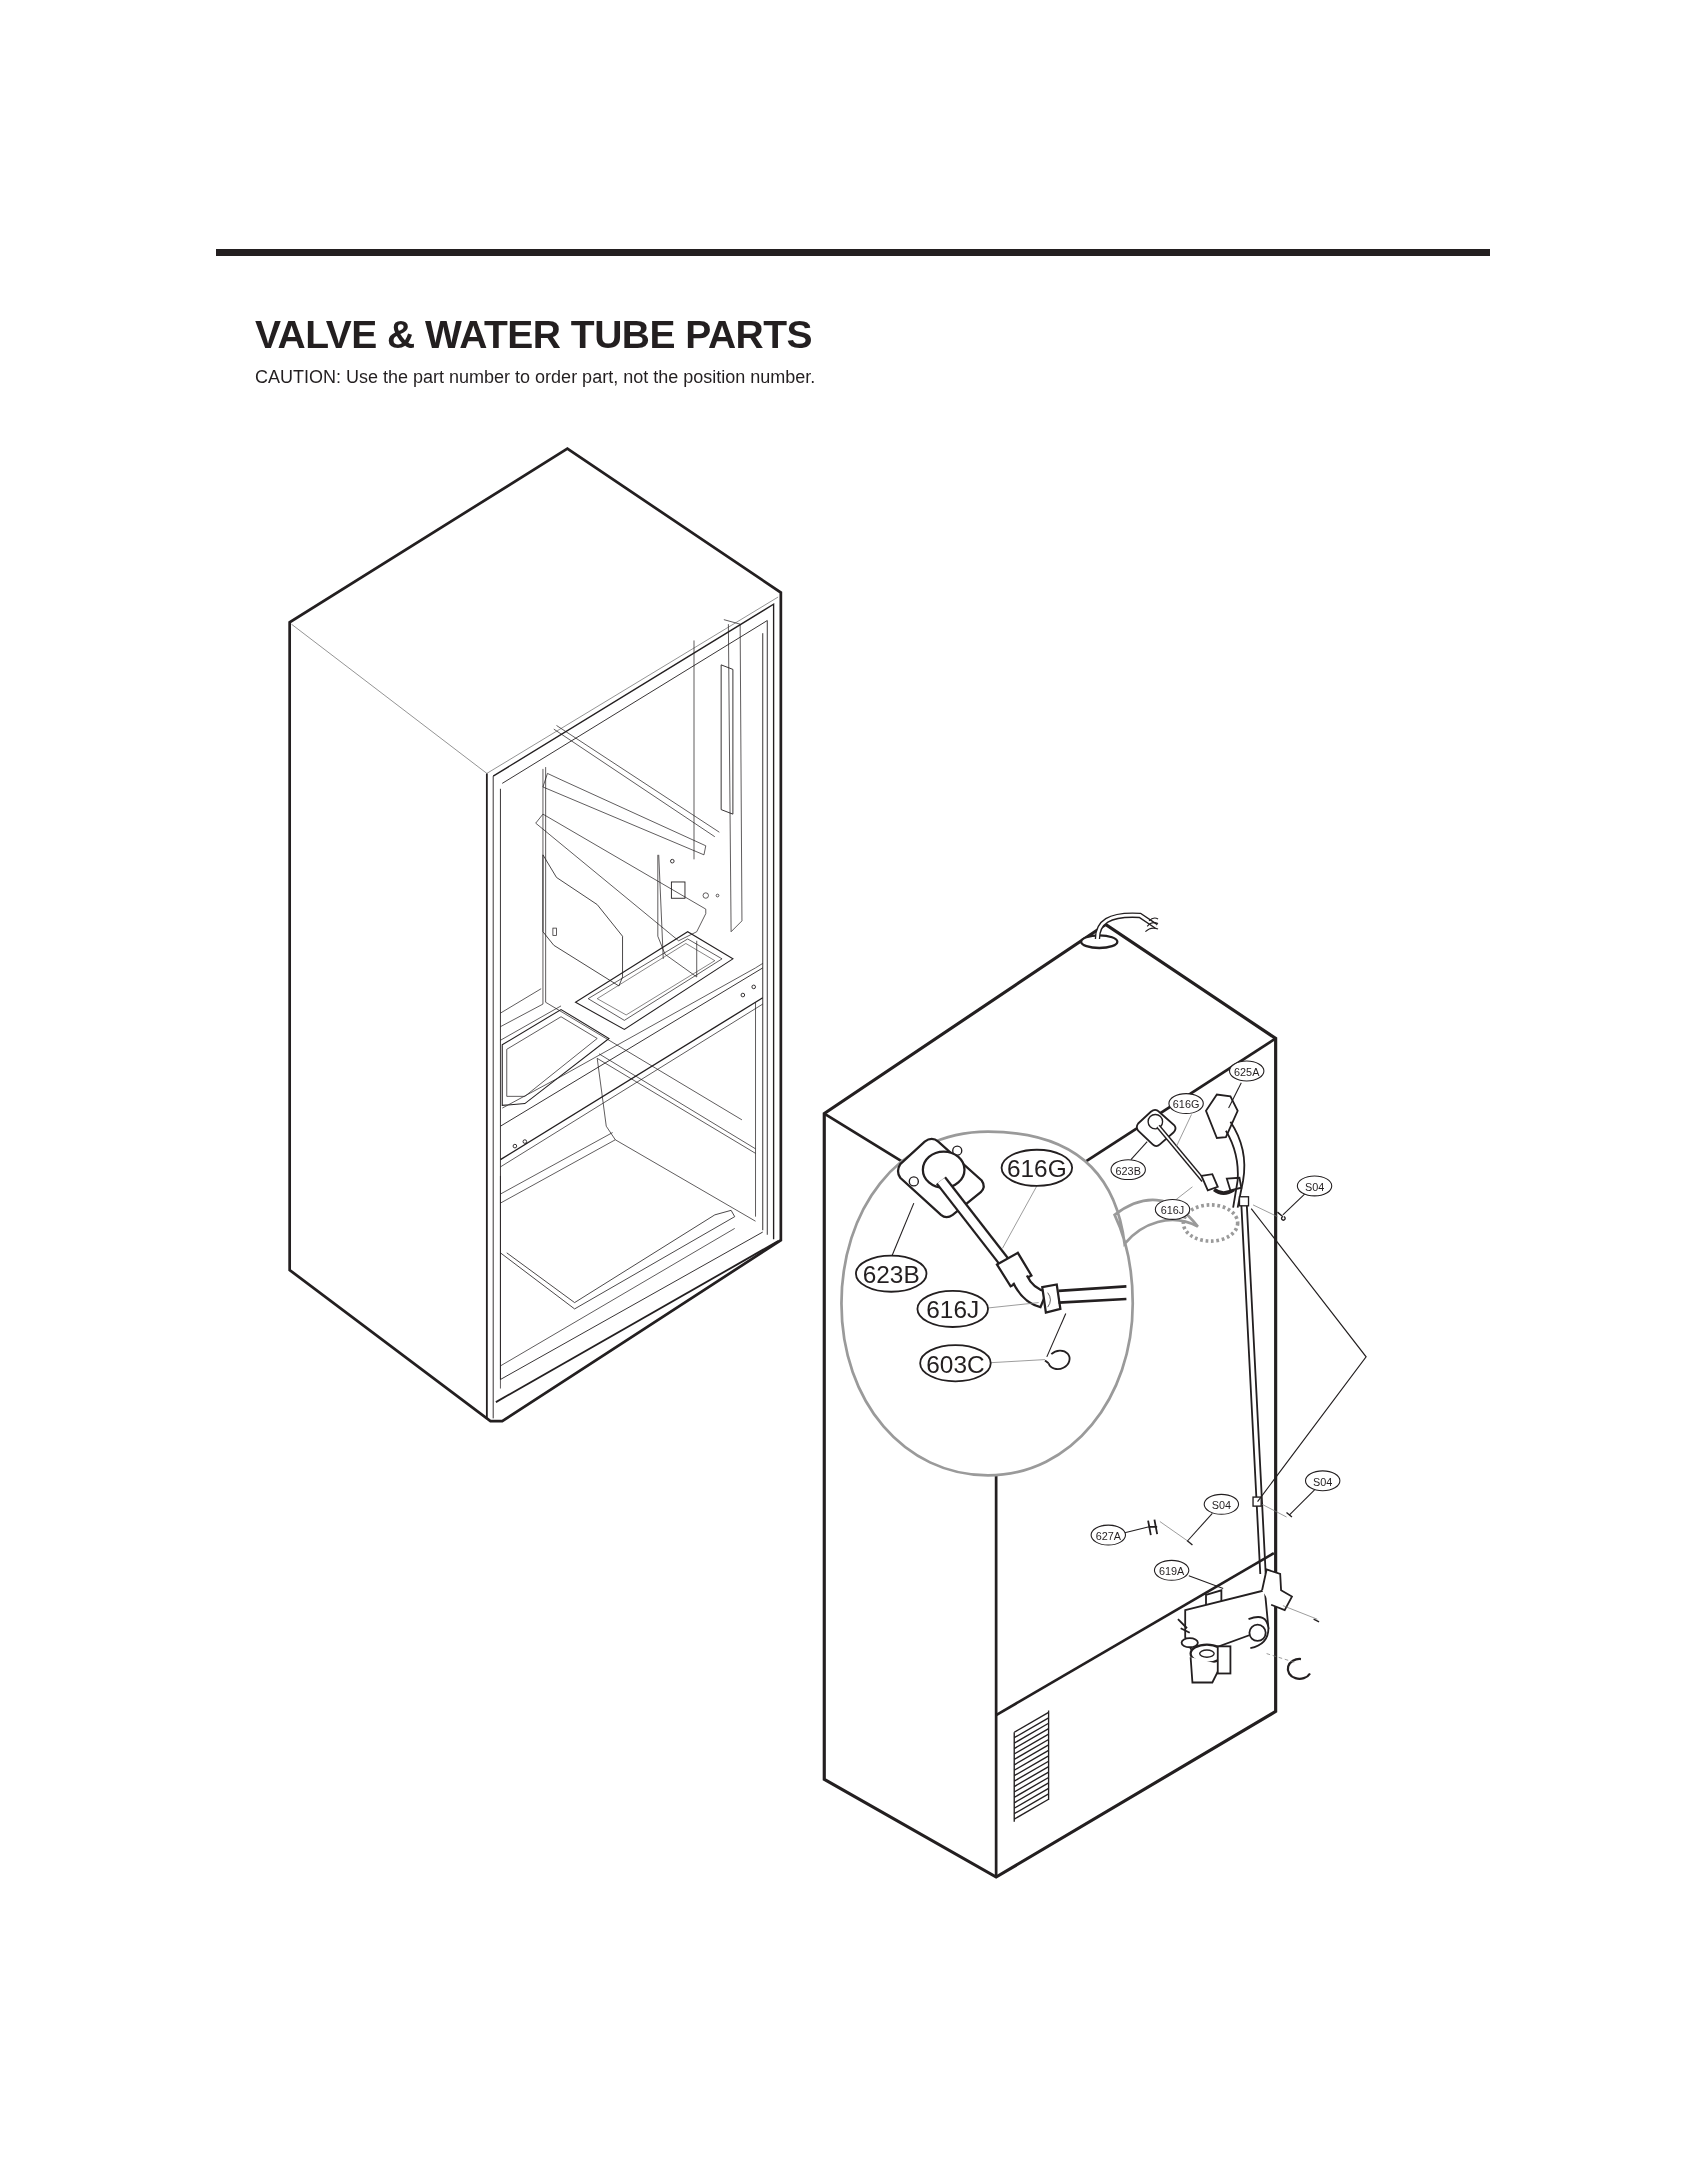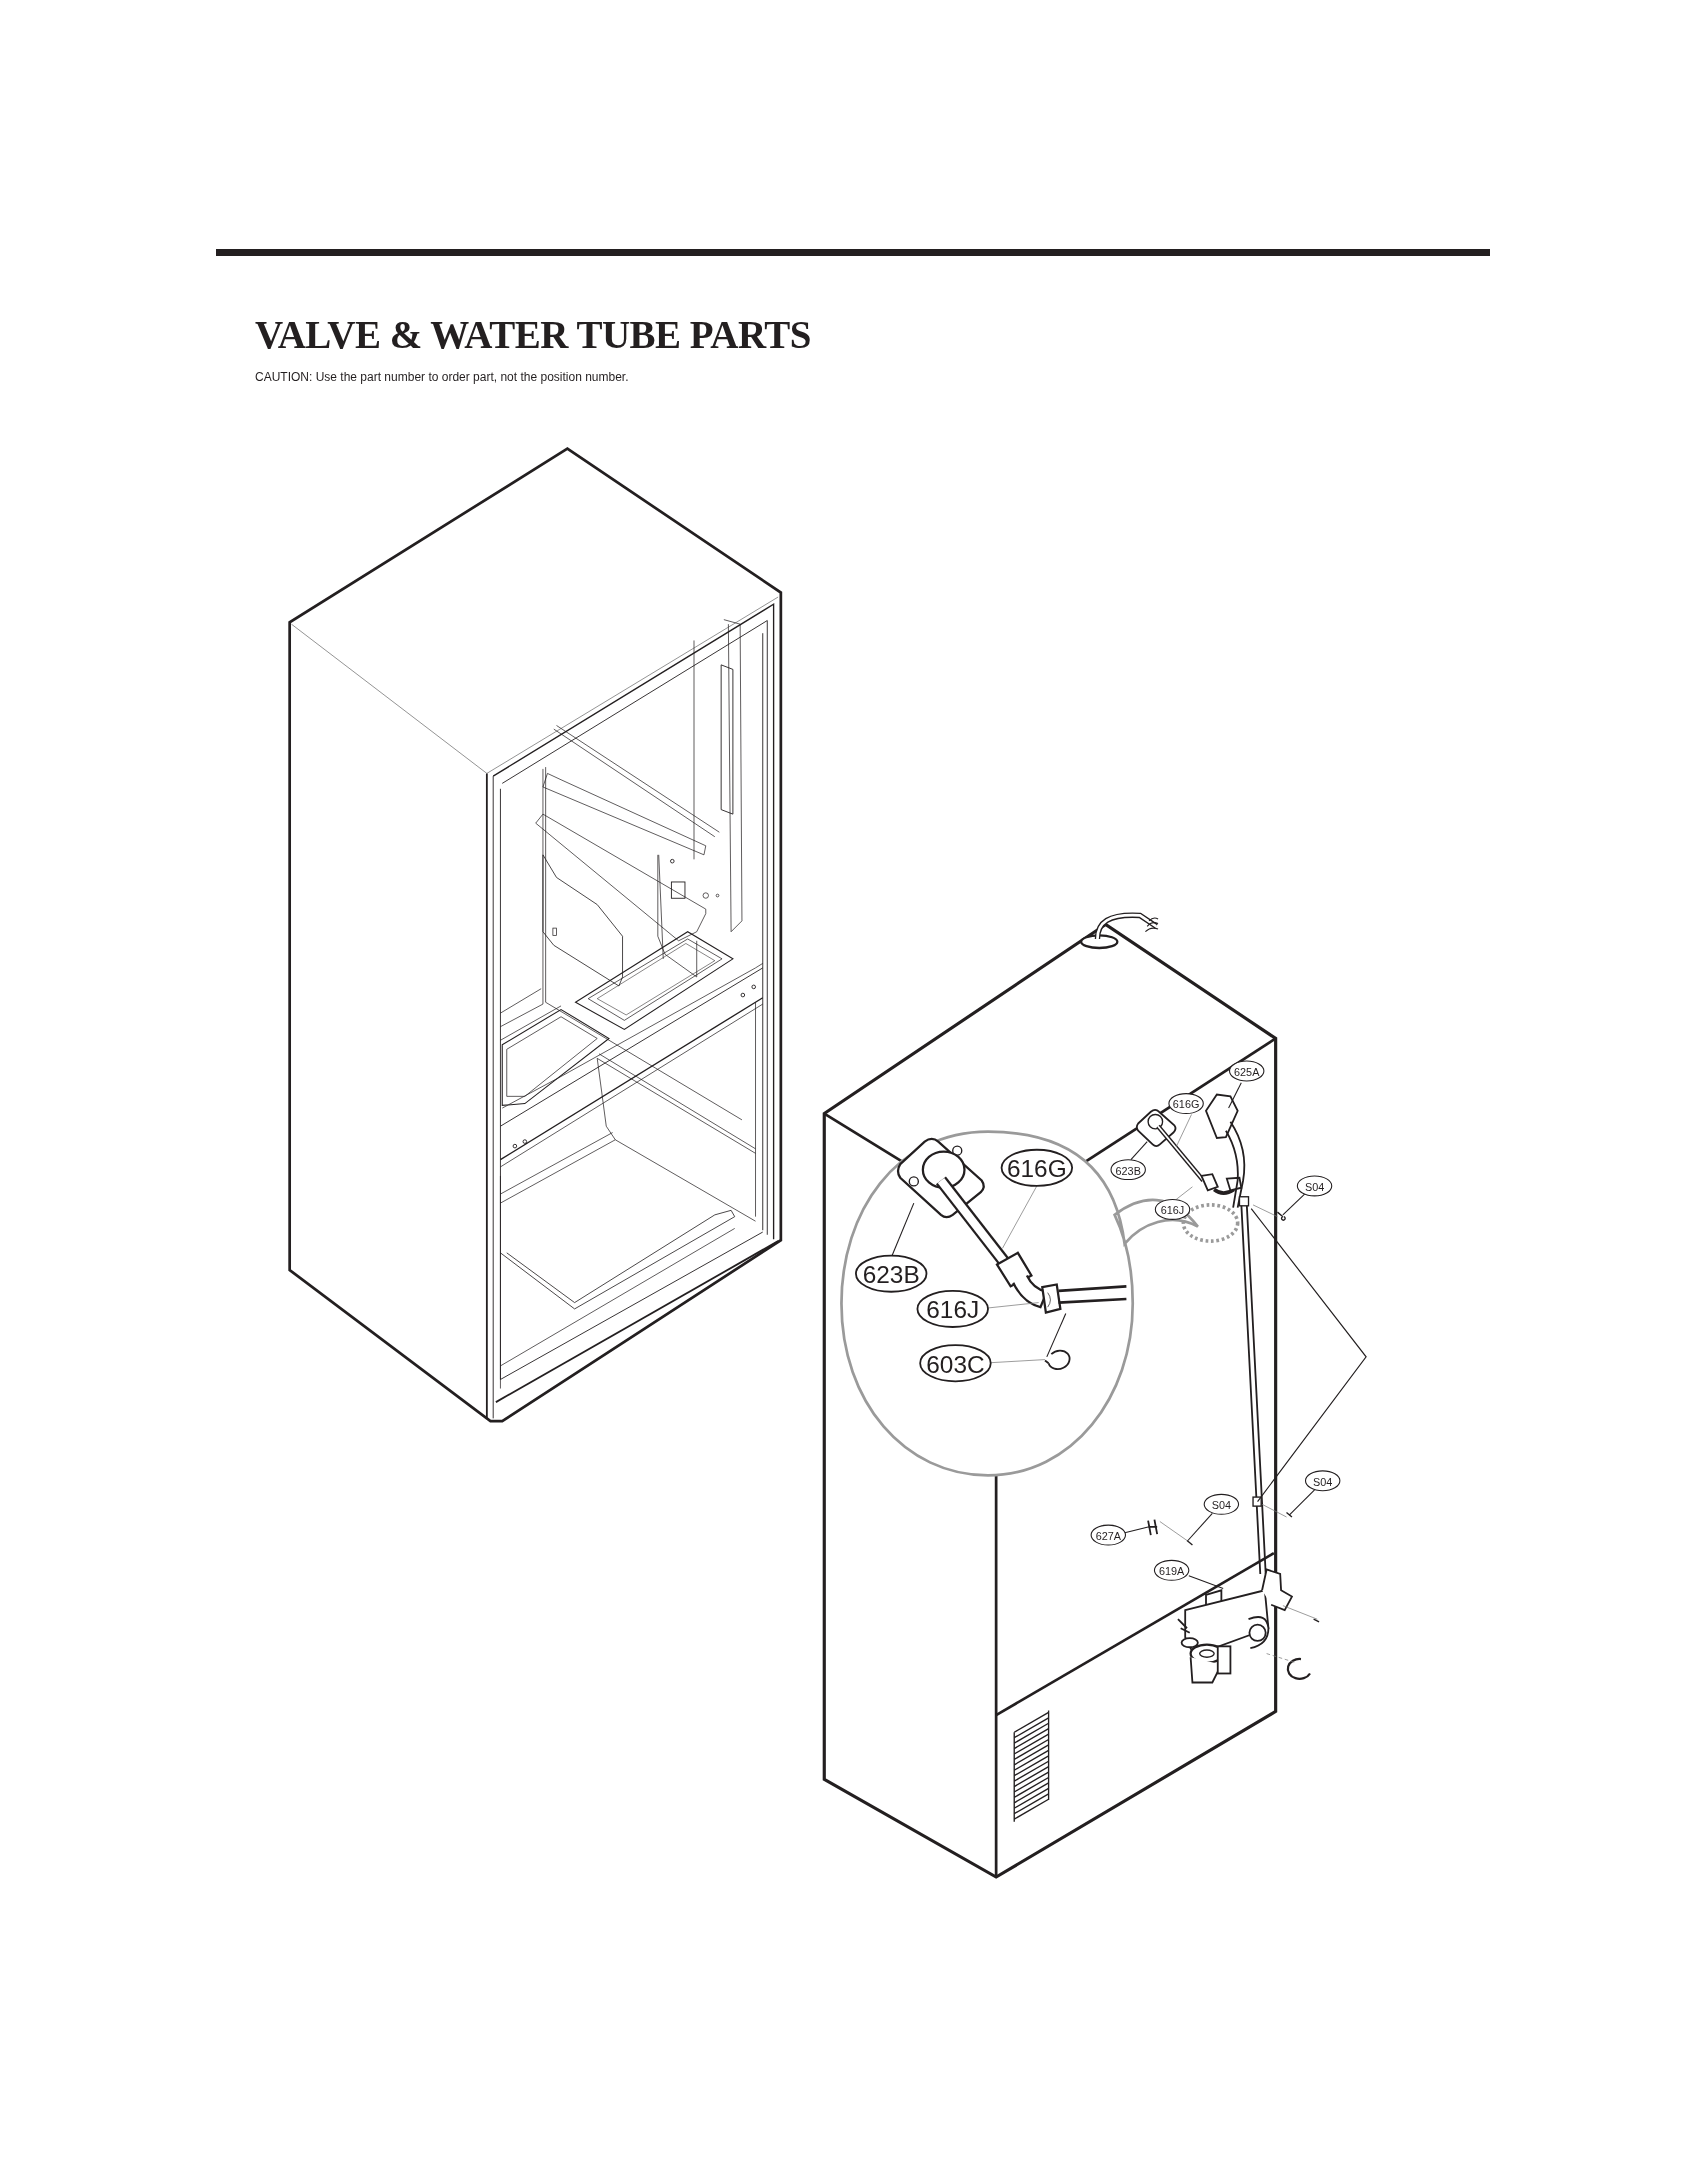--- a/index.html
+++ b/index.html
@@ -1,19 +1,19 @@
 <!DOCTYPE html>
 <html style="font-size:14.5px"><head>
 <meta charset="utf-8">
 <style>
   html, body { margin:0; padding:0; background:#ffffff; }
   body { width:1701px; height:2171px; position:relative; overflow:hidden; font-family:"Liberation Sans", sans-serif; color:#231f20; }
   .rule { position:absolute; left:216px; top:249px; width:1274px; height:7.2px; background:#231f20; }
-  .title { position:absolute; left:255px; top:312px; margin:0; font-size:39px; font-weight:bold; letter-spacing:-0.5px; line-height:45px; white-space:nowrap;font-family:Liberation Serif, serif; }
-  .caution { position:absolute; left:255px; top:366px; margin:0; font-size:12px; line-height:23.5px; white-space:nowrap; }
+  .title { position:absolute; left:255px; top:312px; margin:0; font-size:39px; font-weight:bold; letter-spacing:-0.5px; line-height:45px; white-space:nowrap; }
+  .caution { position:absolute; left:255px; top:366px; margin:0; font-size:18px; line-height:23.5px; white-space:nowrap; }
   svg.art { position:absolute; left:0; top:0; width:1701px; height:2171px; }
   .lbl { font-family:"Liberation Sans", sans-serif; fill:#231f20; text-anchor:middle; dominant-baseline:central; }
   .lbl-big { font-size:27px; }
   .lbl-sm { font-size:12px; }
 </style>
 </head>
 <body>
 
 <div class="rule"></div>
 <h1 class="title">VALVE &amp; WATER TUBE PARTS</h1>

